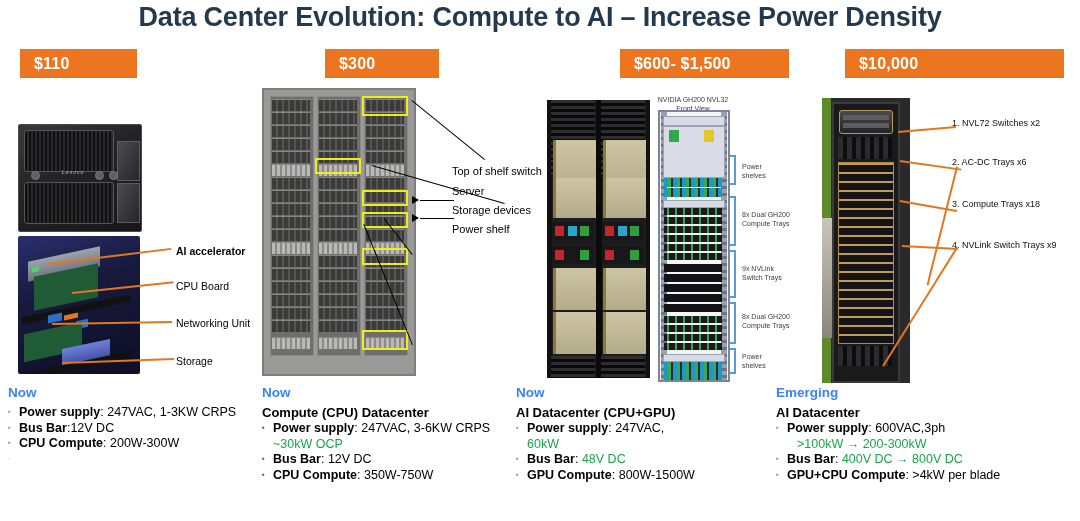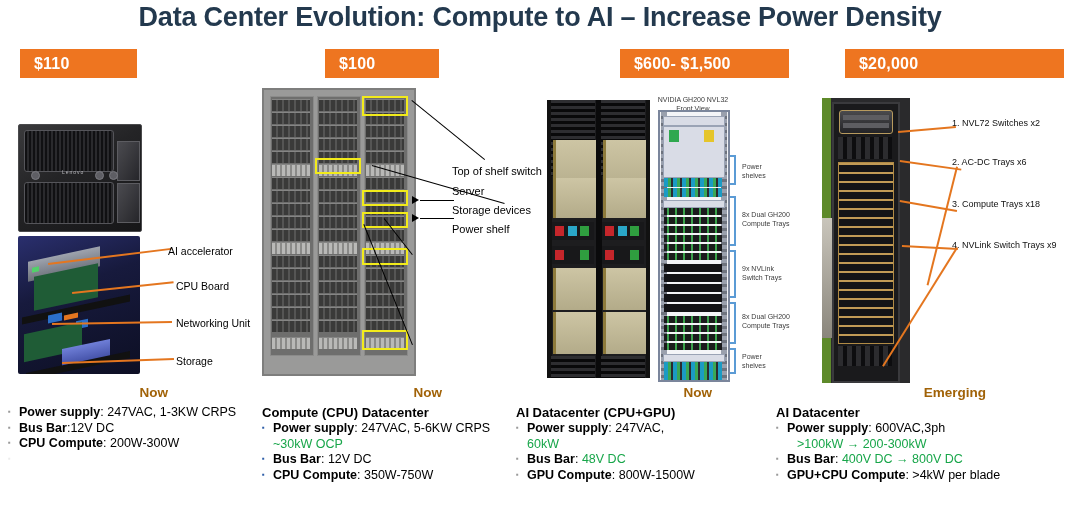--- a/index.html
+++ b/index.html
@@ -140,21 +140,21 @@
   .anno-sm{position:absolute;font-size:7px;color:#3b3b3b;
     text-align:center;line-height:9px;white-space:nowrap;}
   .numlist{position:absolute;font-size:9px;color:#111;white-space:nowrap;}
 
   
   .col{position:absolute;top:385px;}
   #c1{left:8px;width:250px;}
   #c2{left:262px;width:250px;}
   #c3{left:516px;width:256px;}
   #c4{left:776px;width:300px;}
-  .status{text-align:right;font-size:13.5px;font-weight:bold;color:#a16207;
+  .status{text-align:left;font-size:13.5px;font-weight:bold;color:#3b82f6;
     margin:0 0 5px 0;}
   #c1 .status{padding-right:90px;}
   #c2 .status{padding-right:70px;}
   #c3 .status{padding-right:60px;}
   #c4 .status{padding-right:90px;}
   .subhead{font-size:13px;font-weight:bold;color:#000;margin-bottom:1px;}
   ul.specs{list-style:none;margin:0;padding:0;}
   ul.specs li{position:relative;padding-left:11px;font-size:12.5px;line-height:15.5px;
     color:#000;margin-bottom:0px;}
   ul.specs li:before{content:"▪";position:absolute;left:0;top:-1px;font-size:8px;}
@@ -163,23 +163,23 @@
   .k{font-weight:bold;}
   .g{color:#18a64a;}
   .ghost{opacity:.18;}
 </style>
 </head>
 <body>
 
 <div class="abs" id="title">Data Center Evolution: Compute to AI – Increase Power Density</div>
 
 <div class="abs price-badge" id="badge1">$110</div>
-<div class="abs price-badge" id="badge2">$100</div>
+<div class="abs price-badge" id="badge2">$300</div>
 <div class="abs price-badge" id="badge3">$600- $1,500</div>
-<div class="abs price-badge" id="badge4">$20,000</div>
+<div class="abs price-badge" id="badge4">$10,000</div>
 
 <div class="abs photo" id="chassis">
   <div class="bayA"></div>
     <div class="bayB"></div>
   <div class="sideA"></div>
     <div class="sideB"></div>
   <div class="knob" style="left:12px;"></div>
   <div class="knob" style="left:76px;"></div>
   <div class="knob" style="left:90px;"></div>
   <div class="logo">Lenovo</div>
@@ -195,21 +195,21 @@
   <div class="board b2"></div>
   <div class="drive"></div>
   <div class="bar bar2"></div>
 </div>
 
 <div class="lead-o" style="left:48px;top:263px;width:124px;transform:rotate(-7deg);"></div>
 <div class="lead-o" style="left:72px;top:292px;width:102px;transform:rotate(-6deg);"></div>
 <div class="lead-o" style="left:52px;top:323px;width:120px;transform:rotate(-1deg);"></div>
 <div class="lead-o" style="left:62px;top:362px;width:112px;transform:rotate(-2deg);"></div>
 
-<div class="anno" style="left:168px;top:245px;">AI accelerator</div>
+<div class="anno" style="left:176px;top:245px;font-weight:bold;">AI accelerator</div>
 <div class="anno" style="left:176px;top:280px;">CPU Board</div>
 <div class="anno" style="left:176px;top:317px;">Networking Unit</div>
 <div class="anno" style="left:176px;top:355px;">Storage</div>
 
 <div class="abs photo" id="rack2">
   <div class="bay" style="left:6px;">
     <div class="u" style="top:2px;"></div>
       <div class="u" style="top:15px;"></div>
     <div class="u" style="top:28px;"></div>
       <div class="u" style="top:41px;"></div>
@@ -414,21 +414,21 @@
     <li><span class="k">Bus Bar</span><span>:12V DC</span></li>
     <li><span class="k">CPU Compute</span><span>: 200W-300W</span></li>
     <li class="ghost">&nbsp;</li>
   </ul>
 </div>
 
 <div class="col" id="c2">
   <div class="status">Now</div>
   <div class="subhead">Compute (CPU) Datacenter</div>
   <ul class="specs">
-    <li><span class="k">Power supply</span><span>: 247VAC, 5-6KW CRPS </span><span class="g">~30kW OCP</span></li>
+    <li><span class="k">Power supply</span><span>: 247VAC, 3-6KW CRPS </span><span class="g">~30kW OCP</span></li>
     <li><span class="k">Bus Bar</span><span>: 12V DC</span></li>
     <li><span class="k">CPU Compute</span><span>: 350W-750W</span></li>
   </ul>
 </div>
 
 <div class="col" id="c3">
   <div class="status">Now</div>
   <div class="subhead">AI Datacenter (CPU+GPU)</div>
   <ul class="specs">
     <li><span class="k">Power supply</span><span>: 247VAC, </span><br><span class="g">60kW</span></li>

